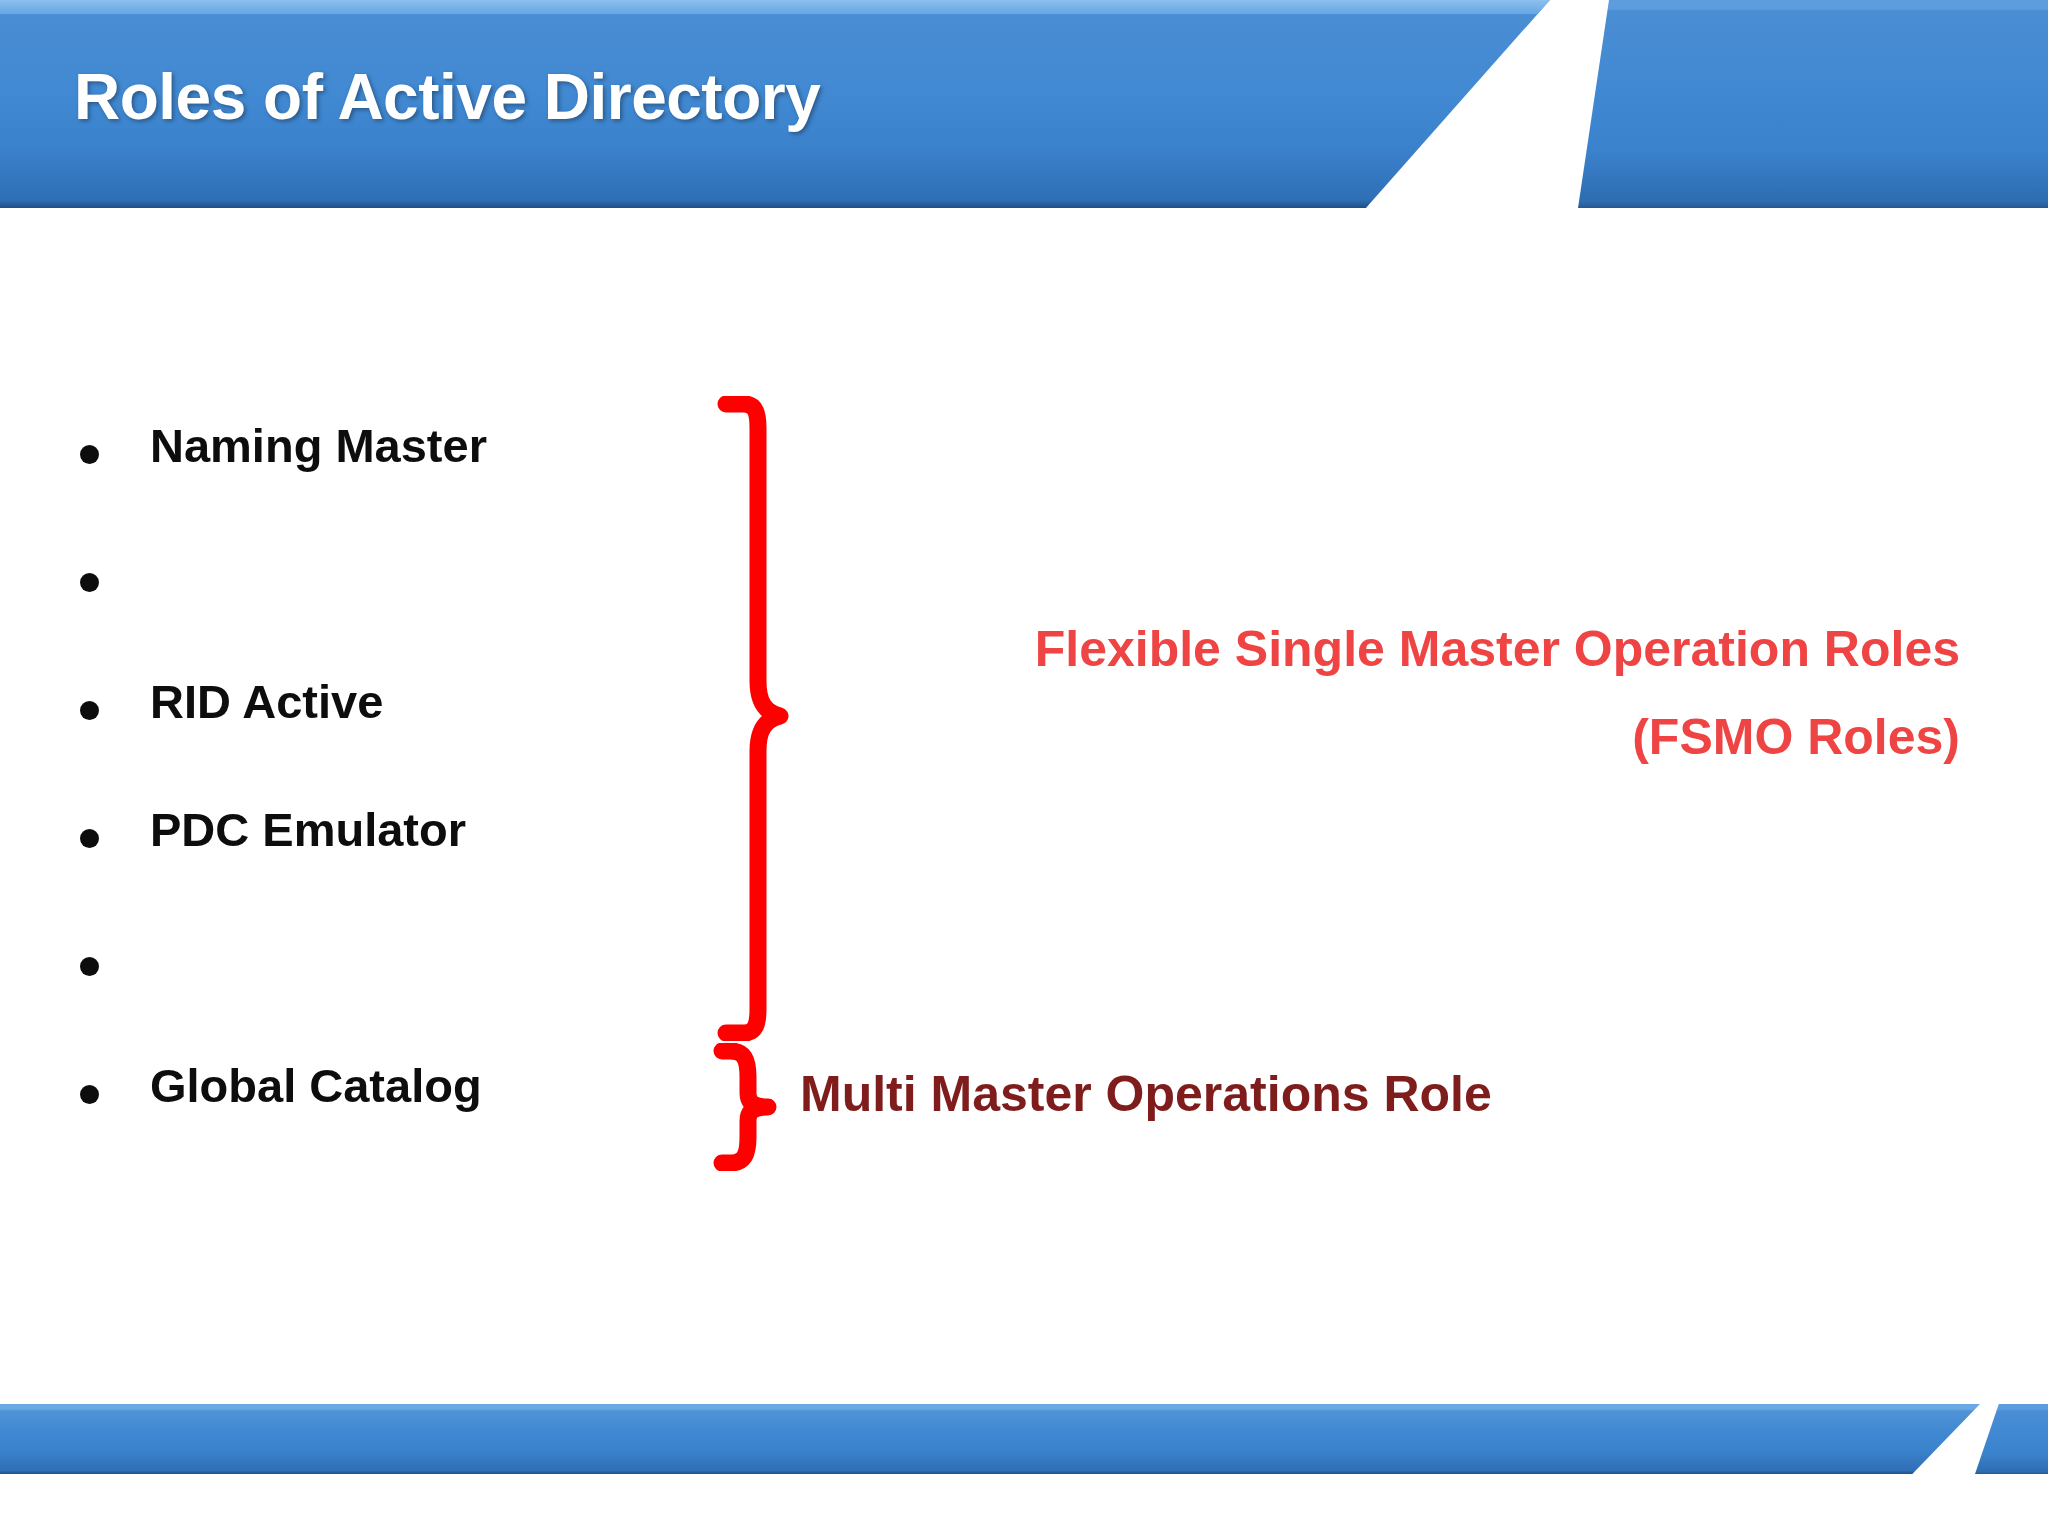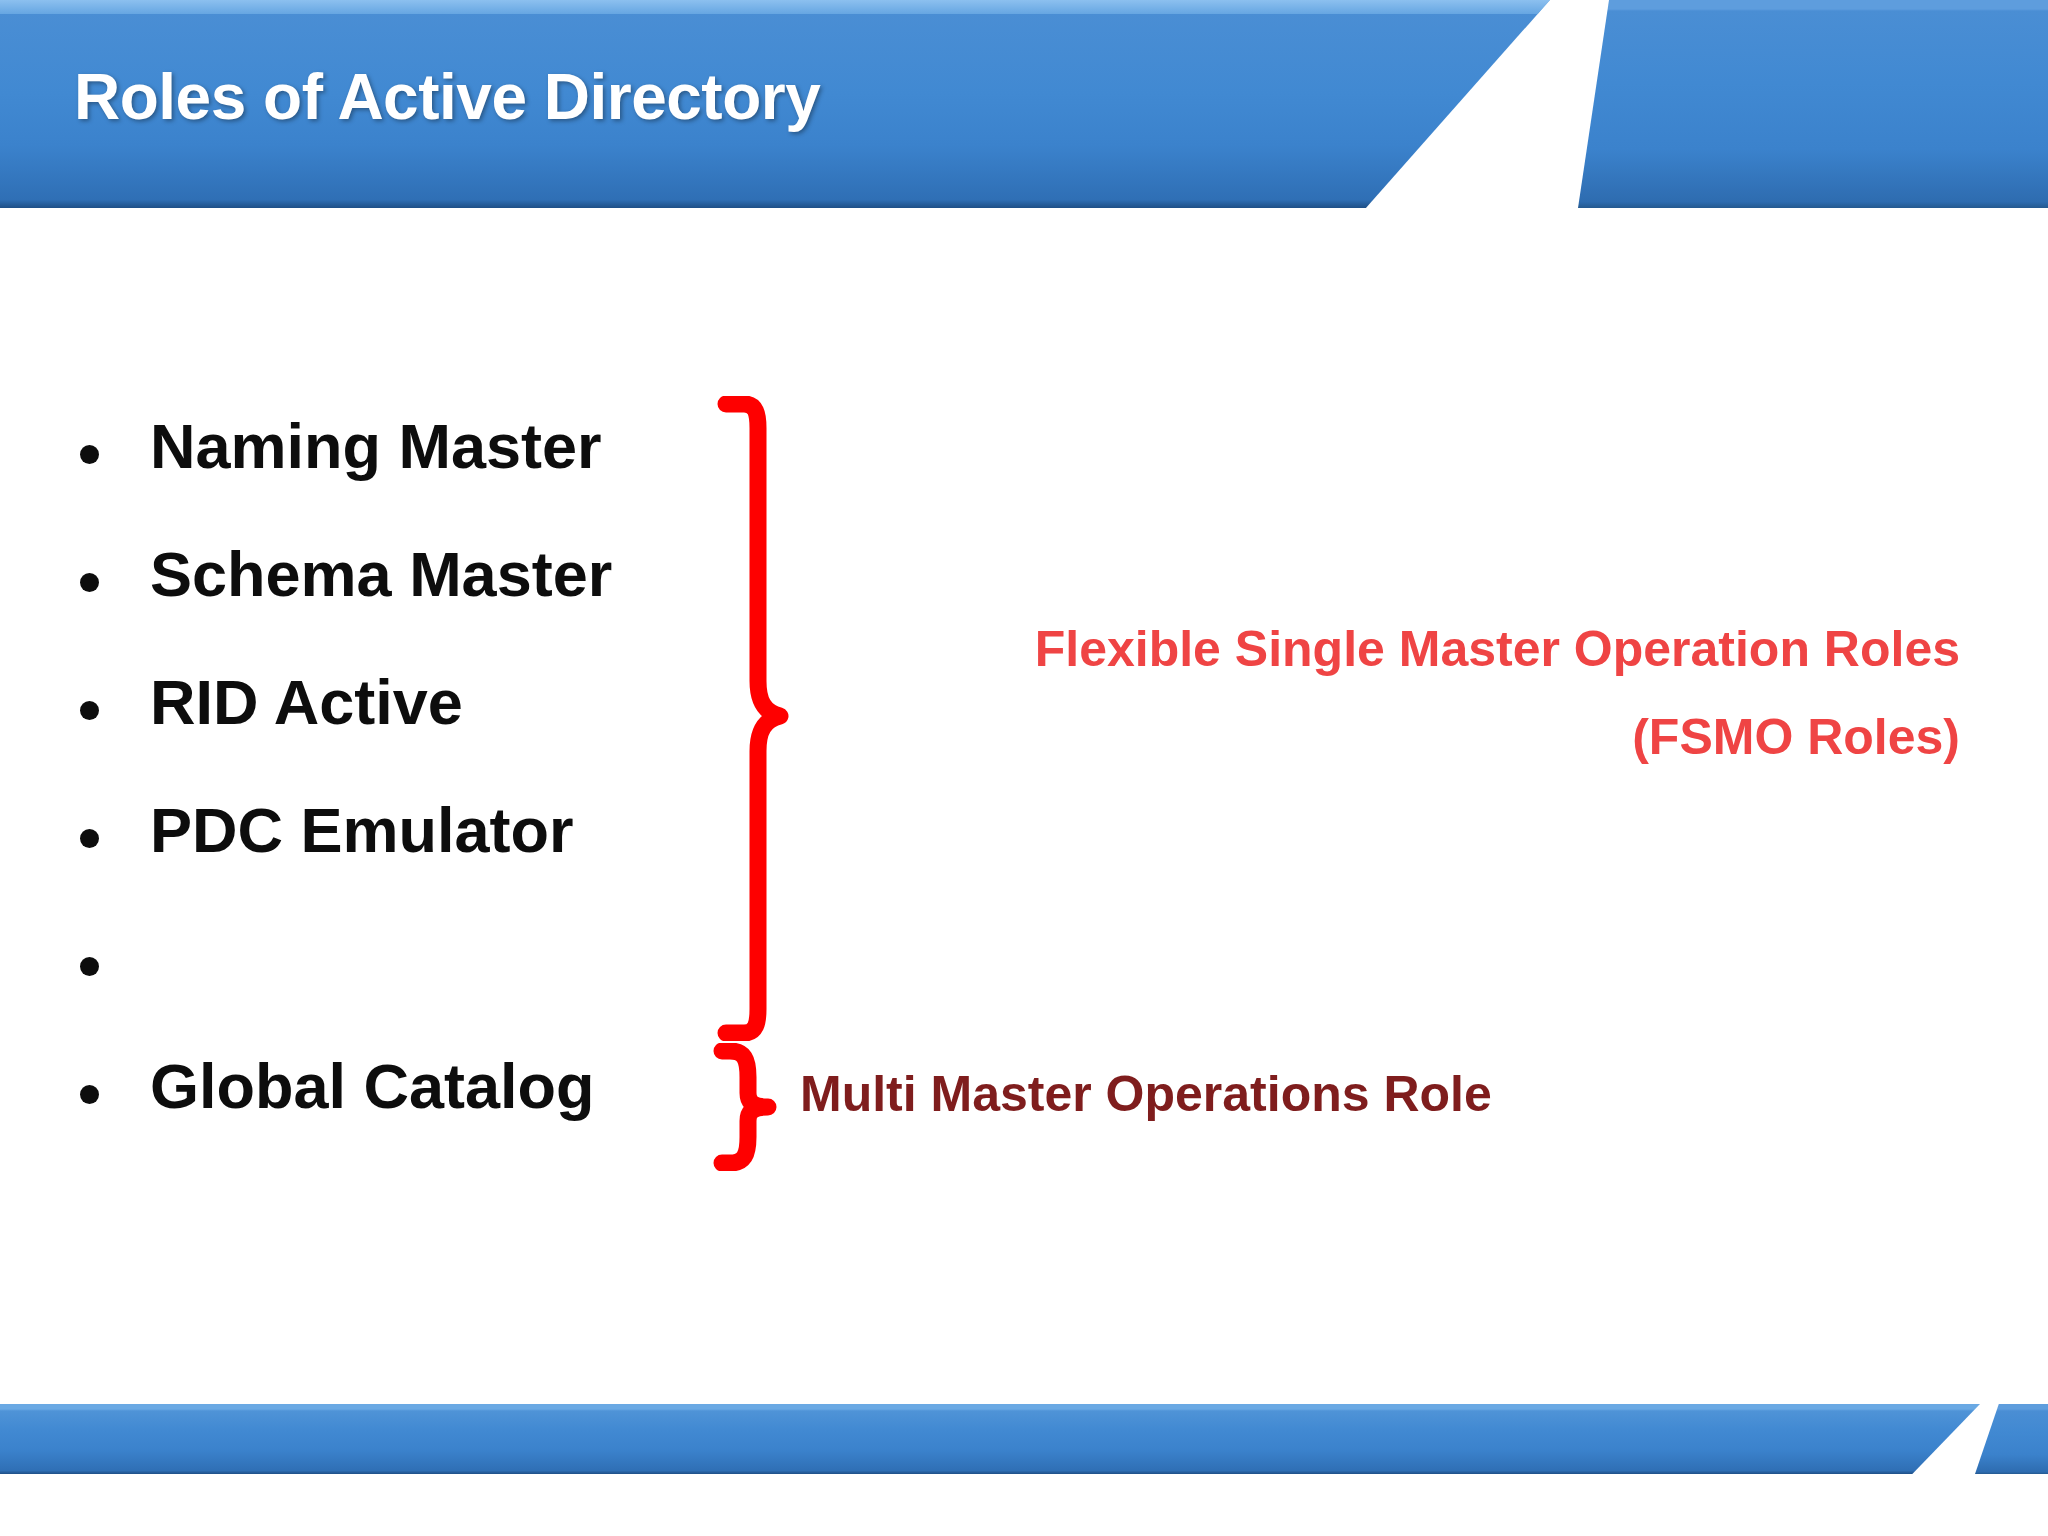--- a/index.html
+++ b/index.html
@@ -118,21 +118,21 @@
     width: 19px;
     height: 19px;
     border-radius: 50%;
     background: #0d0d0d;
   }
 
   .bullet-text {
     position: absolute;
     left: 76px;
     top: 0;
-    font-size: 63px;
+    font-size: 47px;
     font-weight: bold;
     color: #0d0d0d;
     white-space: nowrap;
     line-height: 62px;
   }
 
   
   .brace-large {
     position: absolute;
     left: 706px;
@@ -234,21 +234,20 @@
 
   <div class="bullet-list">
 
     <div class="bullet-row">
       <span class="bullet-dot"></span>
       <span class="bullet-text">Naming Master</span>
     </div>
 
     <div class="bullet-row">
       <span class="bullet-dot"></span>
-      <span class="bullet-text">Schema Master</span>
     </div>
 
     <div class="bullet-row">
       <span class="bullet-dot"></span>
       <span class="bullet-text">RID Active</span>
     </div>
 
     <div class="bullet-row">
       <span class="bullet-dot"></span>
       <span class="bullet-text">PDC Emulator</span>

